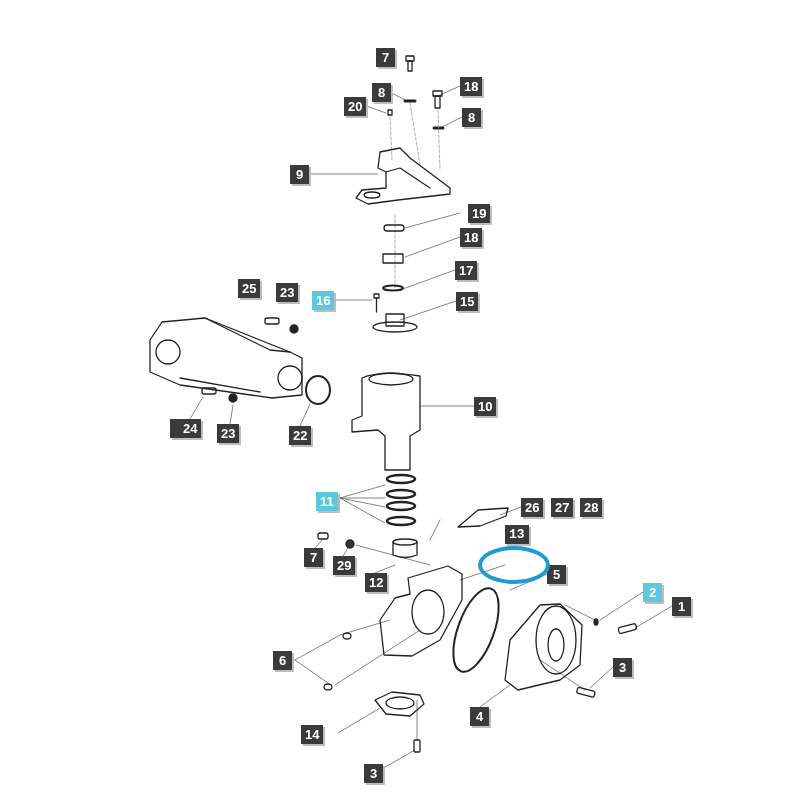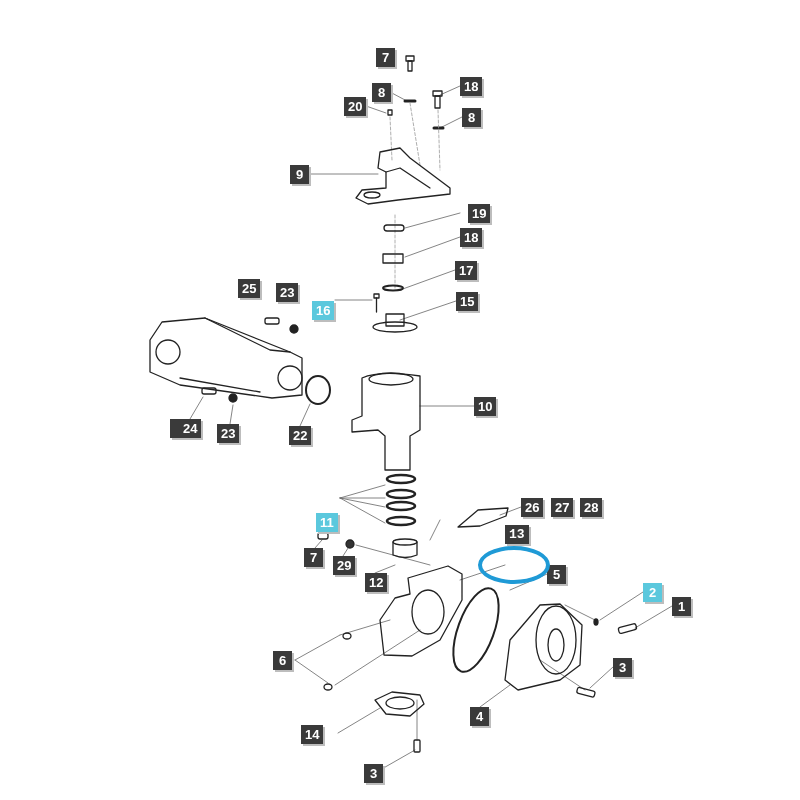--- a/index.html
+++ b/index.html
@@ -169,27 +169,27 @@
       <div class="lbl" style="left: 460px; top: 77px;">18</div>
       <div class="lbl" style="left: 372px; top: 83px;">8</div>
       <div class="lbl" style="left: 344px; top: 97px;">20</div>
       <div class="lbl" style="left: 462px; top: 108px;">8</div>
       <div class="lbl" style="left: 290px; top: 165px;">9</div>
       <div class="lbl" style="left: 460px; top: 204px; margin-left: 8px;">19</div>
       <div class="lbl" style="left: 460px; top: 228px;">18</div>
       <div class="lbl" style="left: 455px; top: 261px;">17</div>
       <div class="lbl" style="left: 238px; top: 279px;">25</div>
       <div class="lbl" style="left: 276px; top: 283px;">23</div>
-      <div class="lbl hl" style="left: 312px; top: 301px;">16</div>
+      <div class="lbl hl" style="left: 312px; top: 291px;">16</div>
       <div class="lbl" style="left: 456px; top: 292px;">15</div>
       <div class="lbl" style="left: 474px; top: 397px;">10</div>
       <div class="lbl" style="left: 170px; top: 419px; padding-left: 13px;">24</div>
       <div class="lbl" style="left: 217px; top: 424px;">23</div>
       <div class="lbl" style="left: 289px; top: 426px;">22</div>
-      <div class="lbl hl" style="left: 316px; top: 513px;">11</div>
+      <div class="lbl hl" style="left: 316px; top: 492px;">11</div>
       <div class="lbl" style="left: 521px; top: 498px;">26</div>
       <div class="lbl" style="left: 551px; top: 498px;">27</div>
       <div class="lbl" style="left: 580px; top: 498px;">28</div>
       <div class="lbl" style="left: 304px; top: 548px;">7</div>
       <div class="lbl" style="left: 505px; top: 525px; font-family: Liberation Mono, monospace;">13</div>
       <div class="lbl" style="left: 333px; top: 556px;">29</div>
       <div class="lbl" style="left: 547px; top: 565px;">5</div>
       <div class="lbl" style="left: 365px; top: 573px;">12</div>
       <div class="lbl hl" style="left: 643px; top: 583px;">2</div>
       <div class="lbl" style="left: 672px; top: 597px;">1</div>

